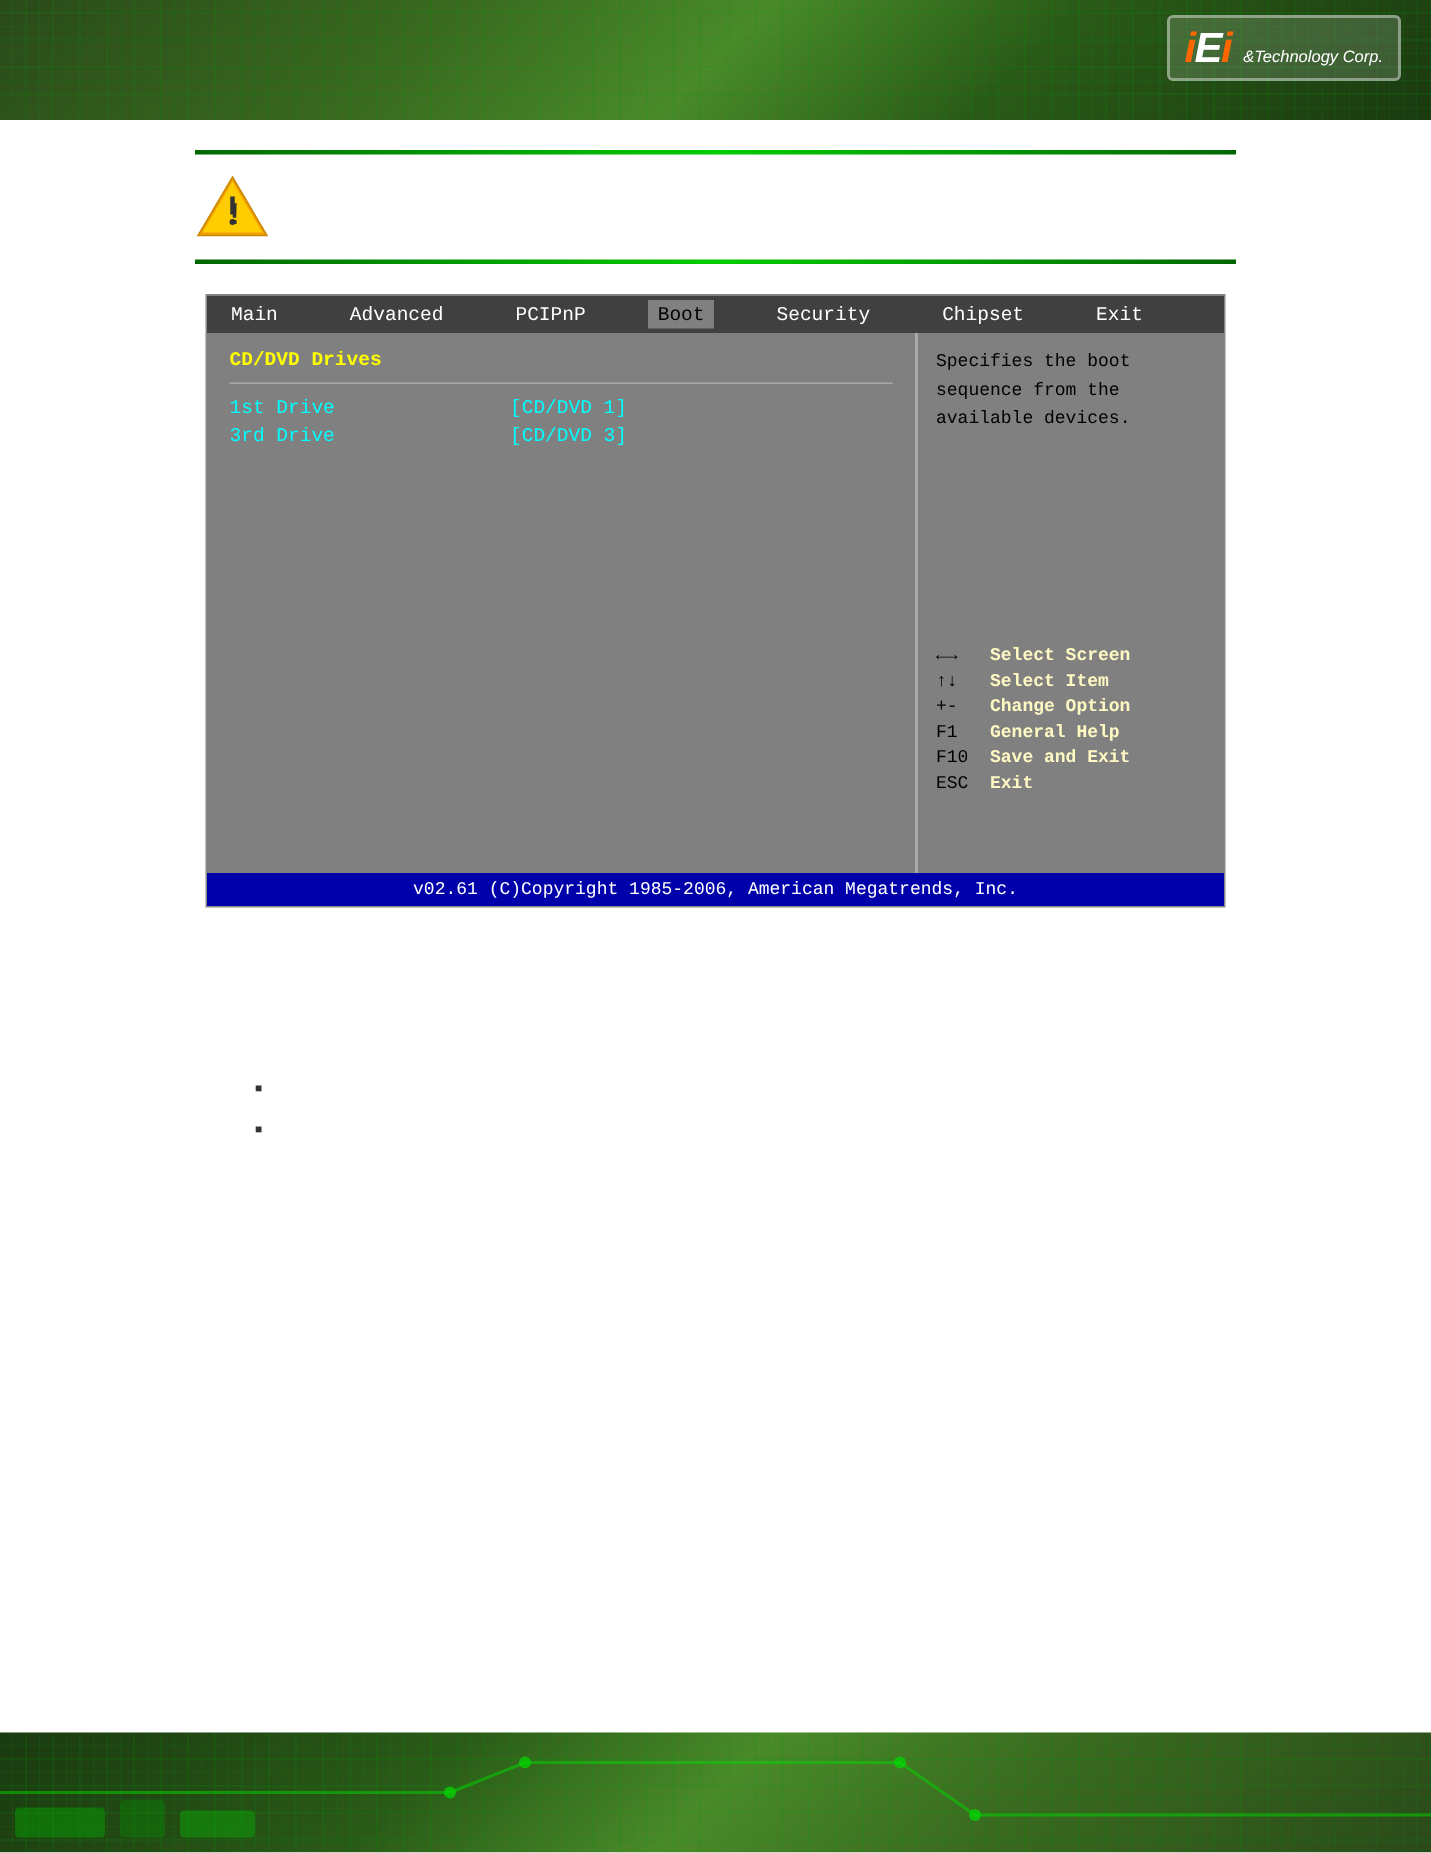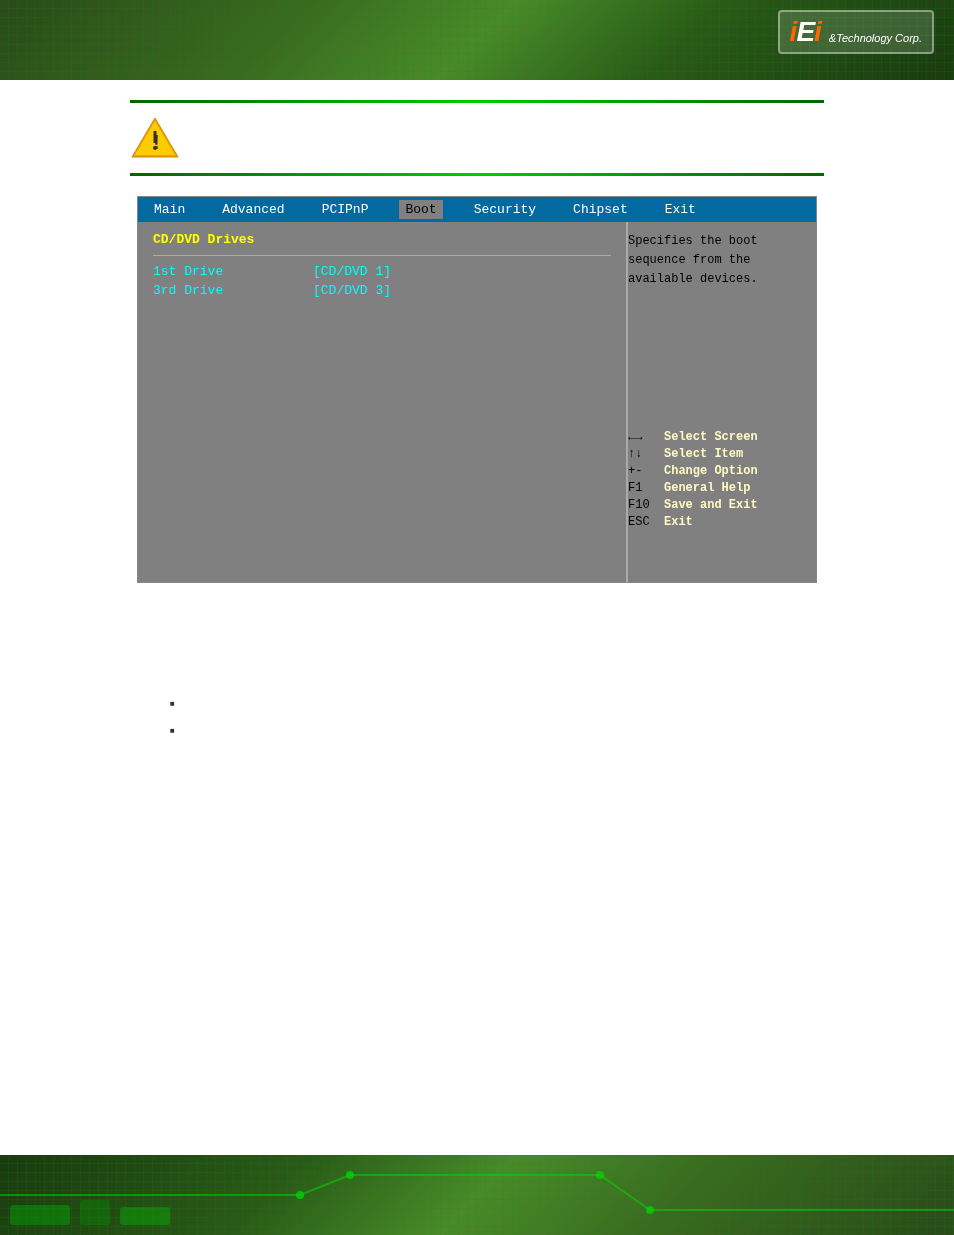--- a/index.html
+++ b/index.html
@@ -108,26 +108,26 @@
     .bios-title-bar {
       background: #808080;
       color: #ffffff;
       text-align: center;
       padding: 4px 0;
       font-weight: bold;
       font-size: 13px;
     }
 
     .bios-menu-bar {
-      background: #0369a1;
+      background: #404040;
       color: #ffffff;
       display: flex;
       align-items: center;
       padding: 3px 10px;
-      gap: 25px;
+      gap: 36px;
       text-align: center;
     }
     .bios-menu-item {
       cursor: pointer;
       padding: 2px 6px;
       color: #ffffff;
     }
     .bios-menu-item.active {
       background: #808080;
       color: #000000;
@@ -139,22 +139,22 @@
       min-height: 360px;
     }
 
     .bios-left {
       flex: 1;
       padding: 10px 15px;
       border-right: 2px solid #aaaaaa;
     }
 
     .bios-right {
-      width: 188px;
-      padding: 10px 0;
+      width: 204px;
+      padding: 10px 12px;
       font-family: 'Courier New', Courier, monospace;
       font-size: 12px;
       color: #000000;
     }
 
     .bios-section-title {
       color: #ffff00;
       font-weight: bold;
       margin-bottom: 8px;
       font-size: 13px;
@@ -163,20 +163,21 @@
     .bios-separator {
       border: none;
       border-top: 1px solid #aaaaaa;
       margin-bottom: 8px;
     }
 
     .bios-drive-row {
       display: flex;
       margin-bottom: 4px;
       color: #00ffff;
+      gap: 27px;
     }
     .bios-drive-label {
       width: 160px;
       color: #00ffff;
     }
     .bios-drive-value {
       color: #00ffff;
     }
 
     .bios-help-text {
@@ -343,20 +344,23 @@
             <span class="bios-key-desc">Save and Exit</span>
           </div>
           <div class="bios-key-row">
             <span class="bios-key">ESC</span>
             <span class="bios-key-desc">Exit</span>
           </div>
         </div>
       </div>
     </div>
 
+    <div class="bios-footer">
+      <span>v02.61 (C)Copyright 1985-2006, American Megatrends, Inc.</span>
+    </div>
 
   </div>
 
   <div class="body-text">
     <p>&nbsp;</p>
     <p>&nbsp;</p>
     <p>&nbsp;</p>
     <ul class="bullet-list">
       <li>&nbsp;</li>
       <li>&nbsp;</li>

